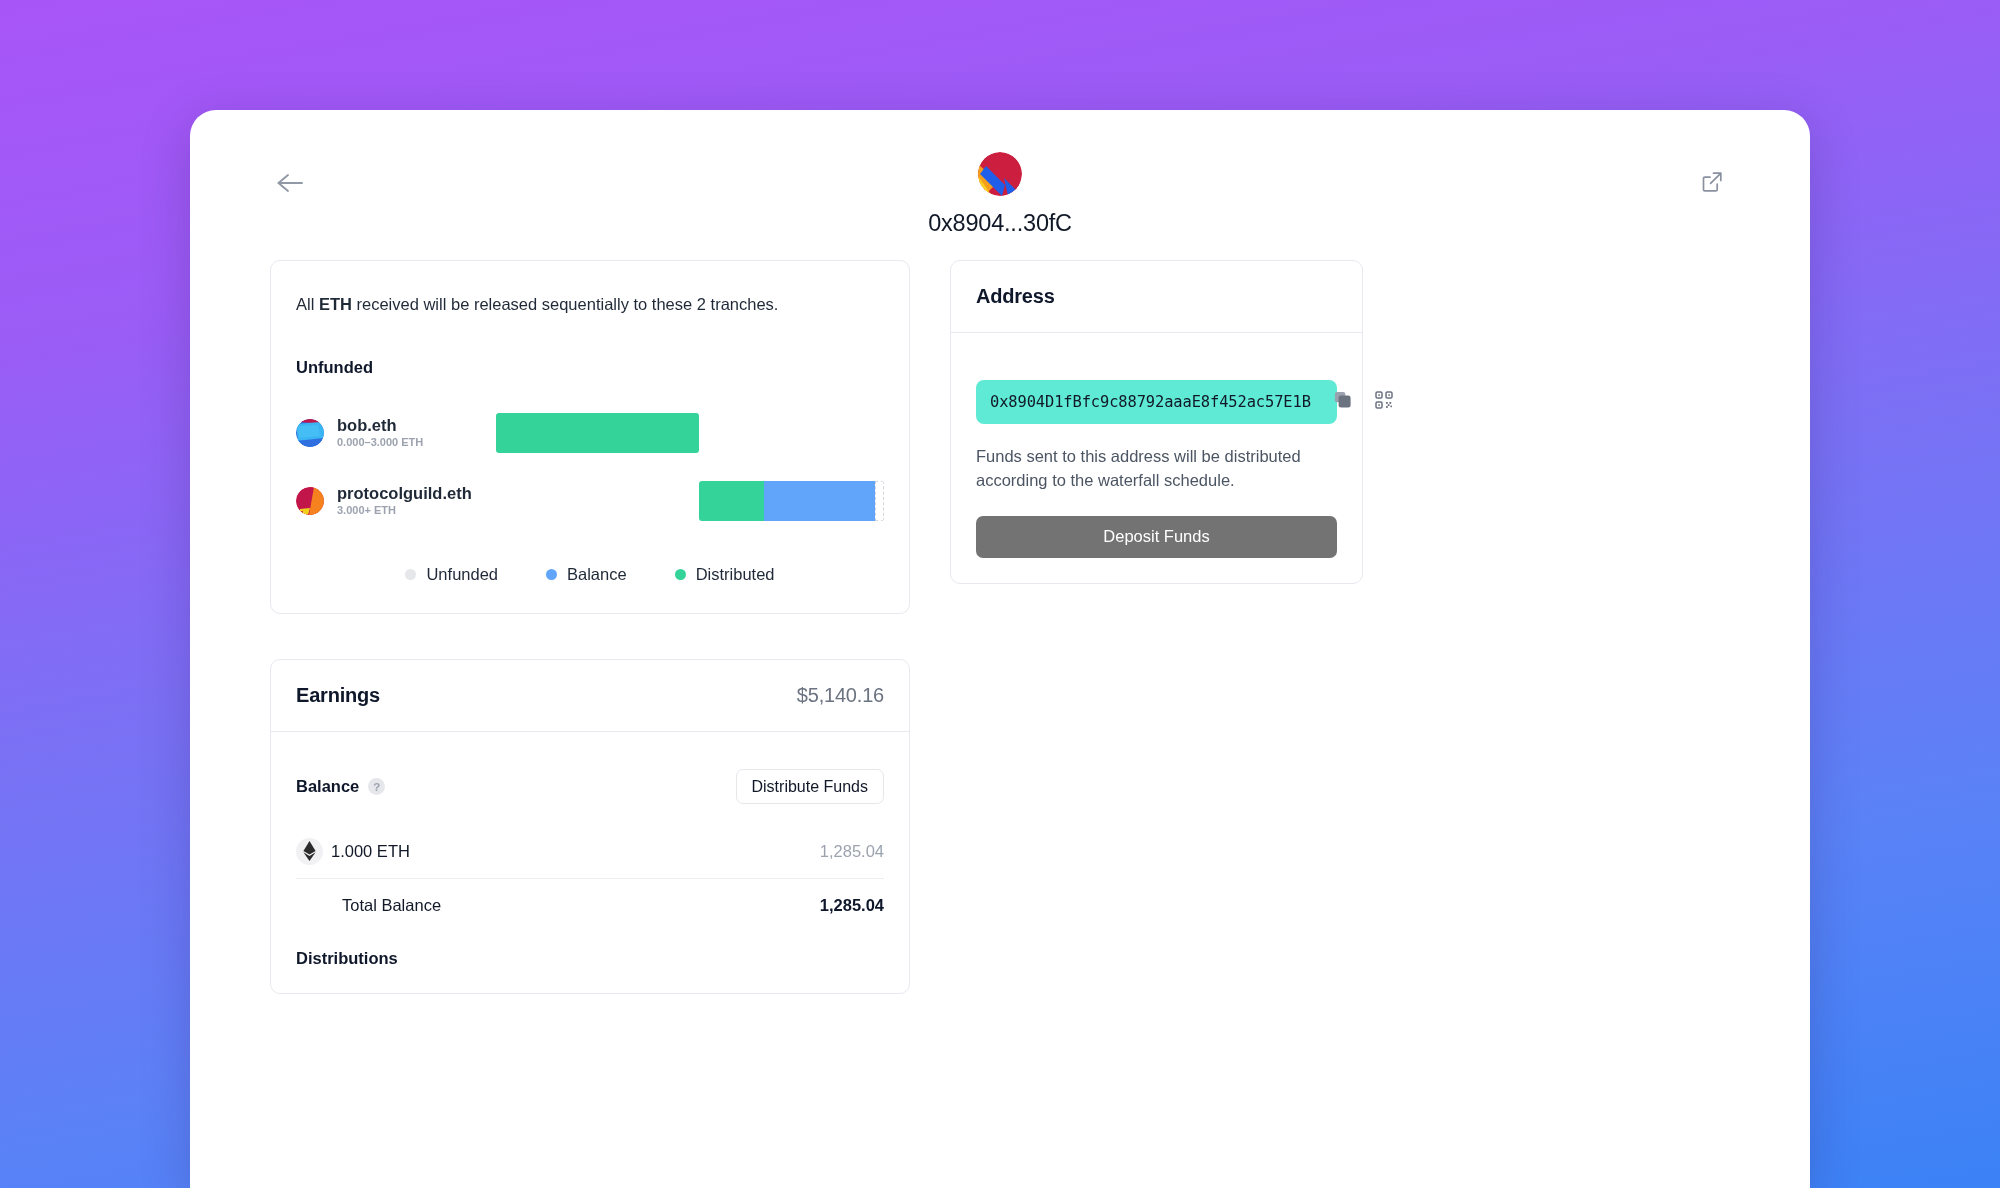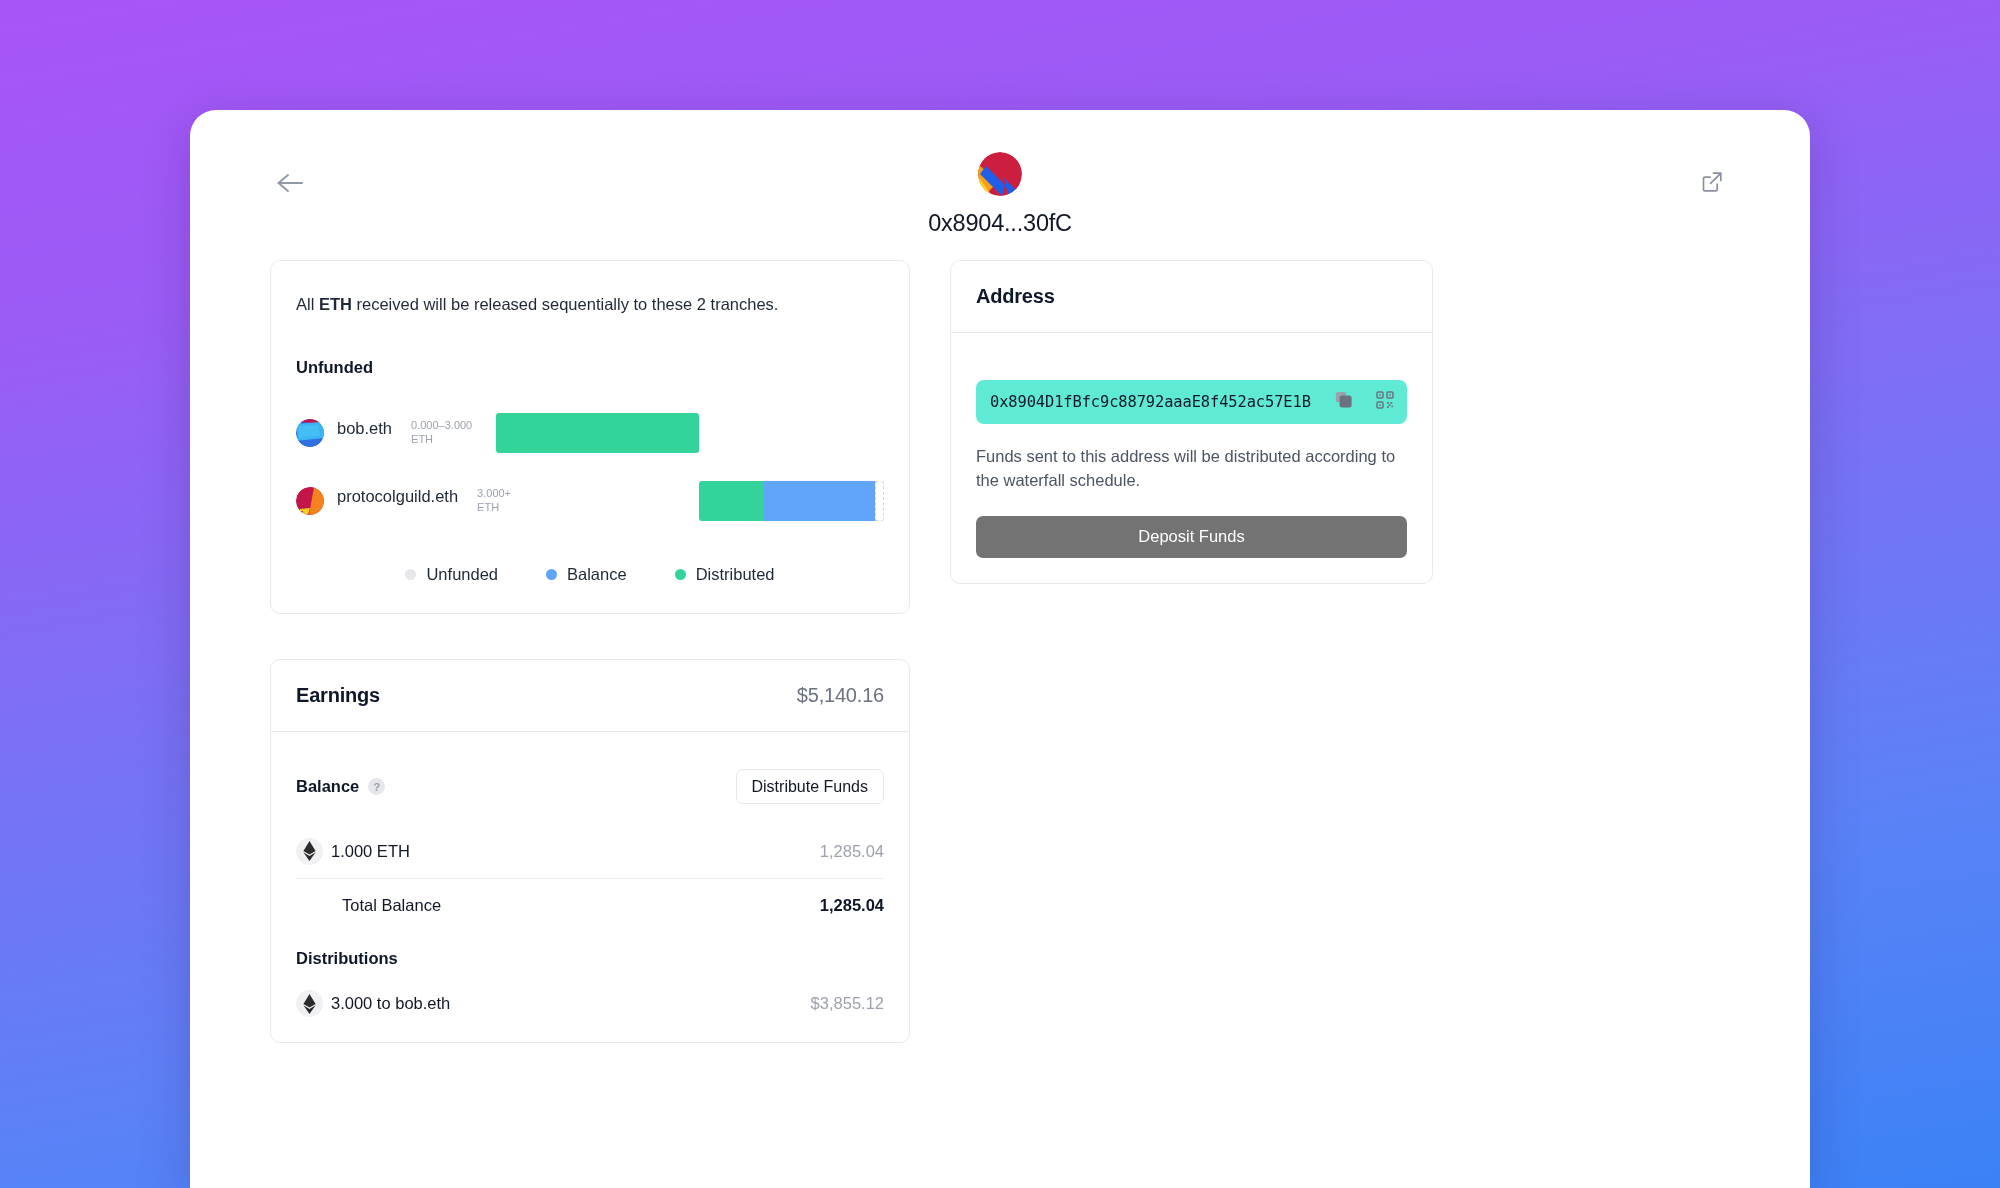--- a/index.html
+++ b/index.html
@@ -46,21 +46,21 @@
   .hdr-title { font-size: 23.5px; font-weight: 500; color: #111827; letter-spacing: -.2px; }
 
   
   .main {
     display: flex;
     gap: 40px;
     padding: 0 80px;
     align-items: flex-start;
   }
   .col-left { width: 640px; flex: none; }
-  .col-right { width: 483px; flex: none; }
+  .col-right { width: 413px; flex: none; }
 
   
   .card {
     background: #fff;
     border: 1px solid #e7e9ee;
     border-radius: 10px;
   }
   .card-head {
     padding: 24px 25px;
     border-bottom: 1px solid #e7e9ee;
@@ -77,21 +77,21 @@
 
   .tranche-rows { margin-top: 22px; }
   .tranche-row {
     position: relative;
     height: 68px;
     display: flex;
     align-items: center;
   }
   .tranche-ident { display: flex; align-items: center; gap: 13px; width: 200px; flex: none; }
   .avatar-sm { width: 28px; height: 28px; border-radius: 50%; overflow: hidden; flex: none; }
-  .tranche-names { display: flex; flex-direction: row; gap: 19px; }
+  .tranche-names { display: flex; flex-direction: column; gap: 0; font-weight: bold; }
   .tranche-name { font-size: 16.5px; color: #1f2937; line-height: 1.2; }
   .tranche-range { font-size: 11px; color: #9ca3af; line-height: 1.25; }
 
   .bar-track {
     position: absolute;
     left: 200px; right: 0;
     top: 50%; transform: translateY(-50%);
     height: 40px;
   }
   .bar-group {
@@ -362,32 +362,20 @@
 
           <div class="divider"></div>
 
           <div class="total-row">
             <span class="total-lbl">Total Balance</span>
             <span class="total-val">1,285.04</span>
           </div>
 
           <div class="dist-head">Distributions</div>
 
-          <div class="dist-row">
-            <div class="tok-left">
-              <span class="tok-icon">
-                <svg width="13" height="20" viewBox="0 0 13 20">
-                  <polygon points="6.5,0 12.6,10 6.5,13.6 0.4,10" fill="#2b2b2b"></polygon>
-                  <polygon points="6.5,14.9 12.6,11.3 6.5,20 0.4,11.3" fill="#2b2b2b"></polygon>
-                </svg>
-              </span>
-              <span class="tok-name">3.000 to bob.eth</span>
-            </div>
-            <span class="dist-val">$3,855.12</span>
-          </div>
 
         </div>
       </div>
 
     </div>
 
     <div class="col-right">
       <div class="card">
         <div class="card-head">
           <div class="card-title">Address</div>

